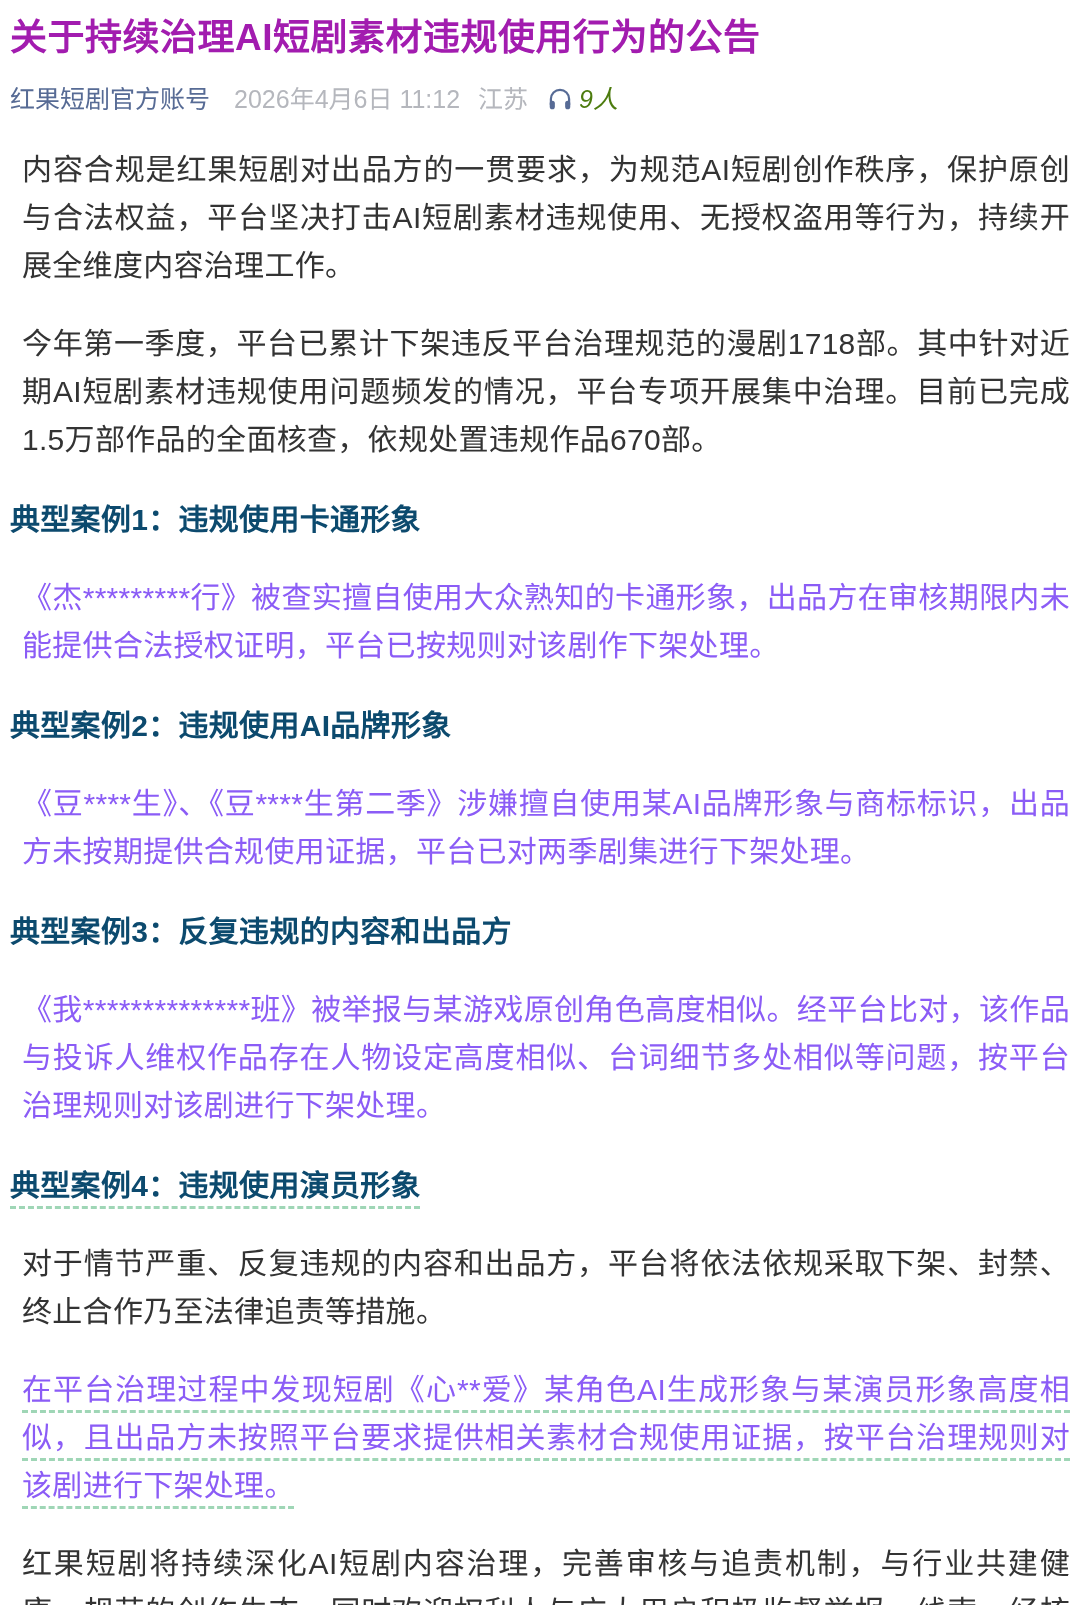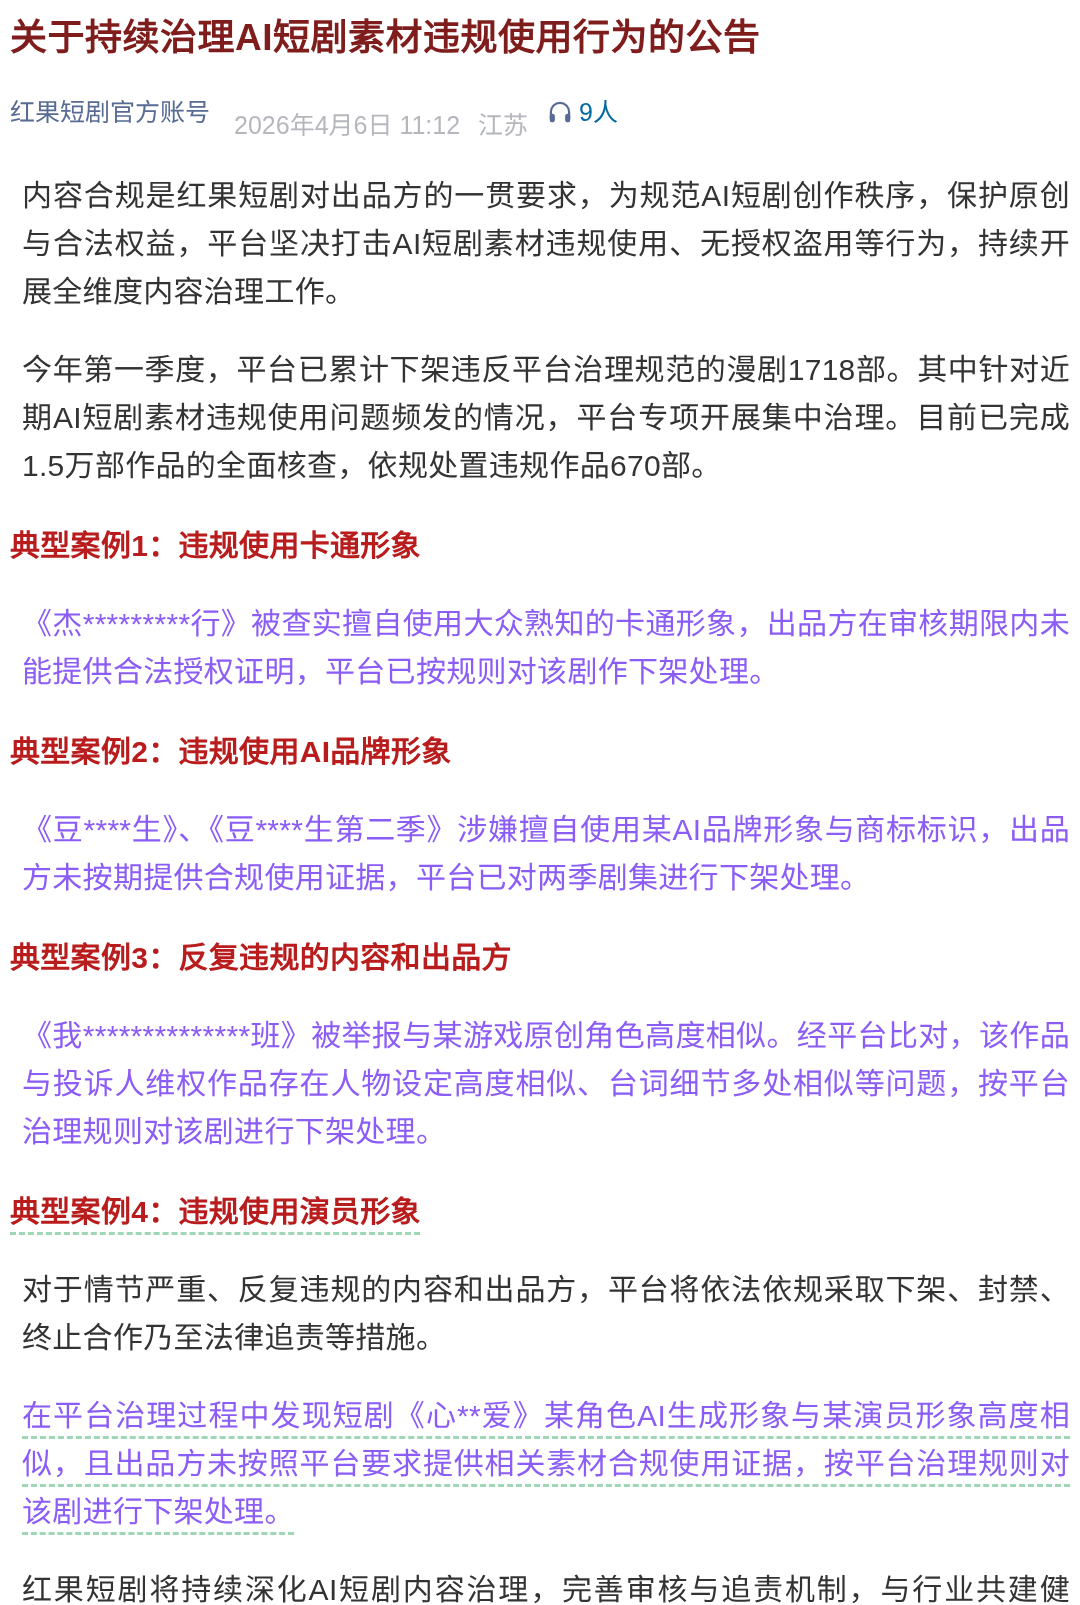--- a/index.html
+++ b/index.html
@@ -14,50 +14,50 @@
   .article {
     box-sizing: border-box;
     width: 1080px;
     padding: 10px 10px 0 10px;
   }
   h1.title {
     margin: 4px 0 0 0;
     font-size: 37px;
     line-height: 48px;
     font-weight: 700;
-    color: #7f1d1d;
+    color: #a21caf;
     letter-spacing: 0.5px;
   }
   .byline {
     margin-top: 20px;
     font-size: 25px;
     line-height: 34px;
     display: flex;
     align-items: center;
     white-space: nowrap;
   }
   .byline .author { color: #576b95; margin-right: 24px; cursor: pointer; }
-  .byline .meta   { color: #b5b7bd; margin-right: 18px; margin-top: 26px; }
-  .byline .listen { color: #0369a1; display: inline-flex; align-items: center; cursor: pointer; }
+  .byline .meta   { color: #b5b7bd; margin-right: 18px; }
+  .byline .listen { color: #4d7c0f; display: inline-flex; align-items: center; cursor: pointer; font-style: italic; }
   .byline .listen svg { margin-right: 5px; display: block; }
   p.para {
     margin: 30px 0 0 12px;
     font-size: 30px;
     line-height: 48px;
     letter-spacing: 0.3px;
     text-align: justify;
   }
   p.dark { color: #333333; }
   p.gray { color: #8b5cf6; }
   h2.case-heading {
     margin: 32px 0 0 0;
     font-size: 30px;
     line-height: 48px;
     font-weight: 700;
-    color: #b91c1c;
+    color: #0c4a6e;
     letter-spacing: 0.3px;
   }
   .case-body { margin-top: 0; }
   .underlined {
     text-decoration: underline;
     text-decoration-style: dashed;
     text-decoration-color: #9fd6b6;
     text-decoration-thickness: 2.5px;
     text-underline-offset: 10px;
   }

